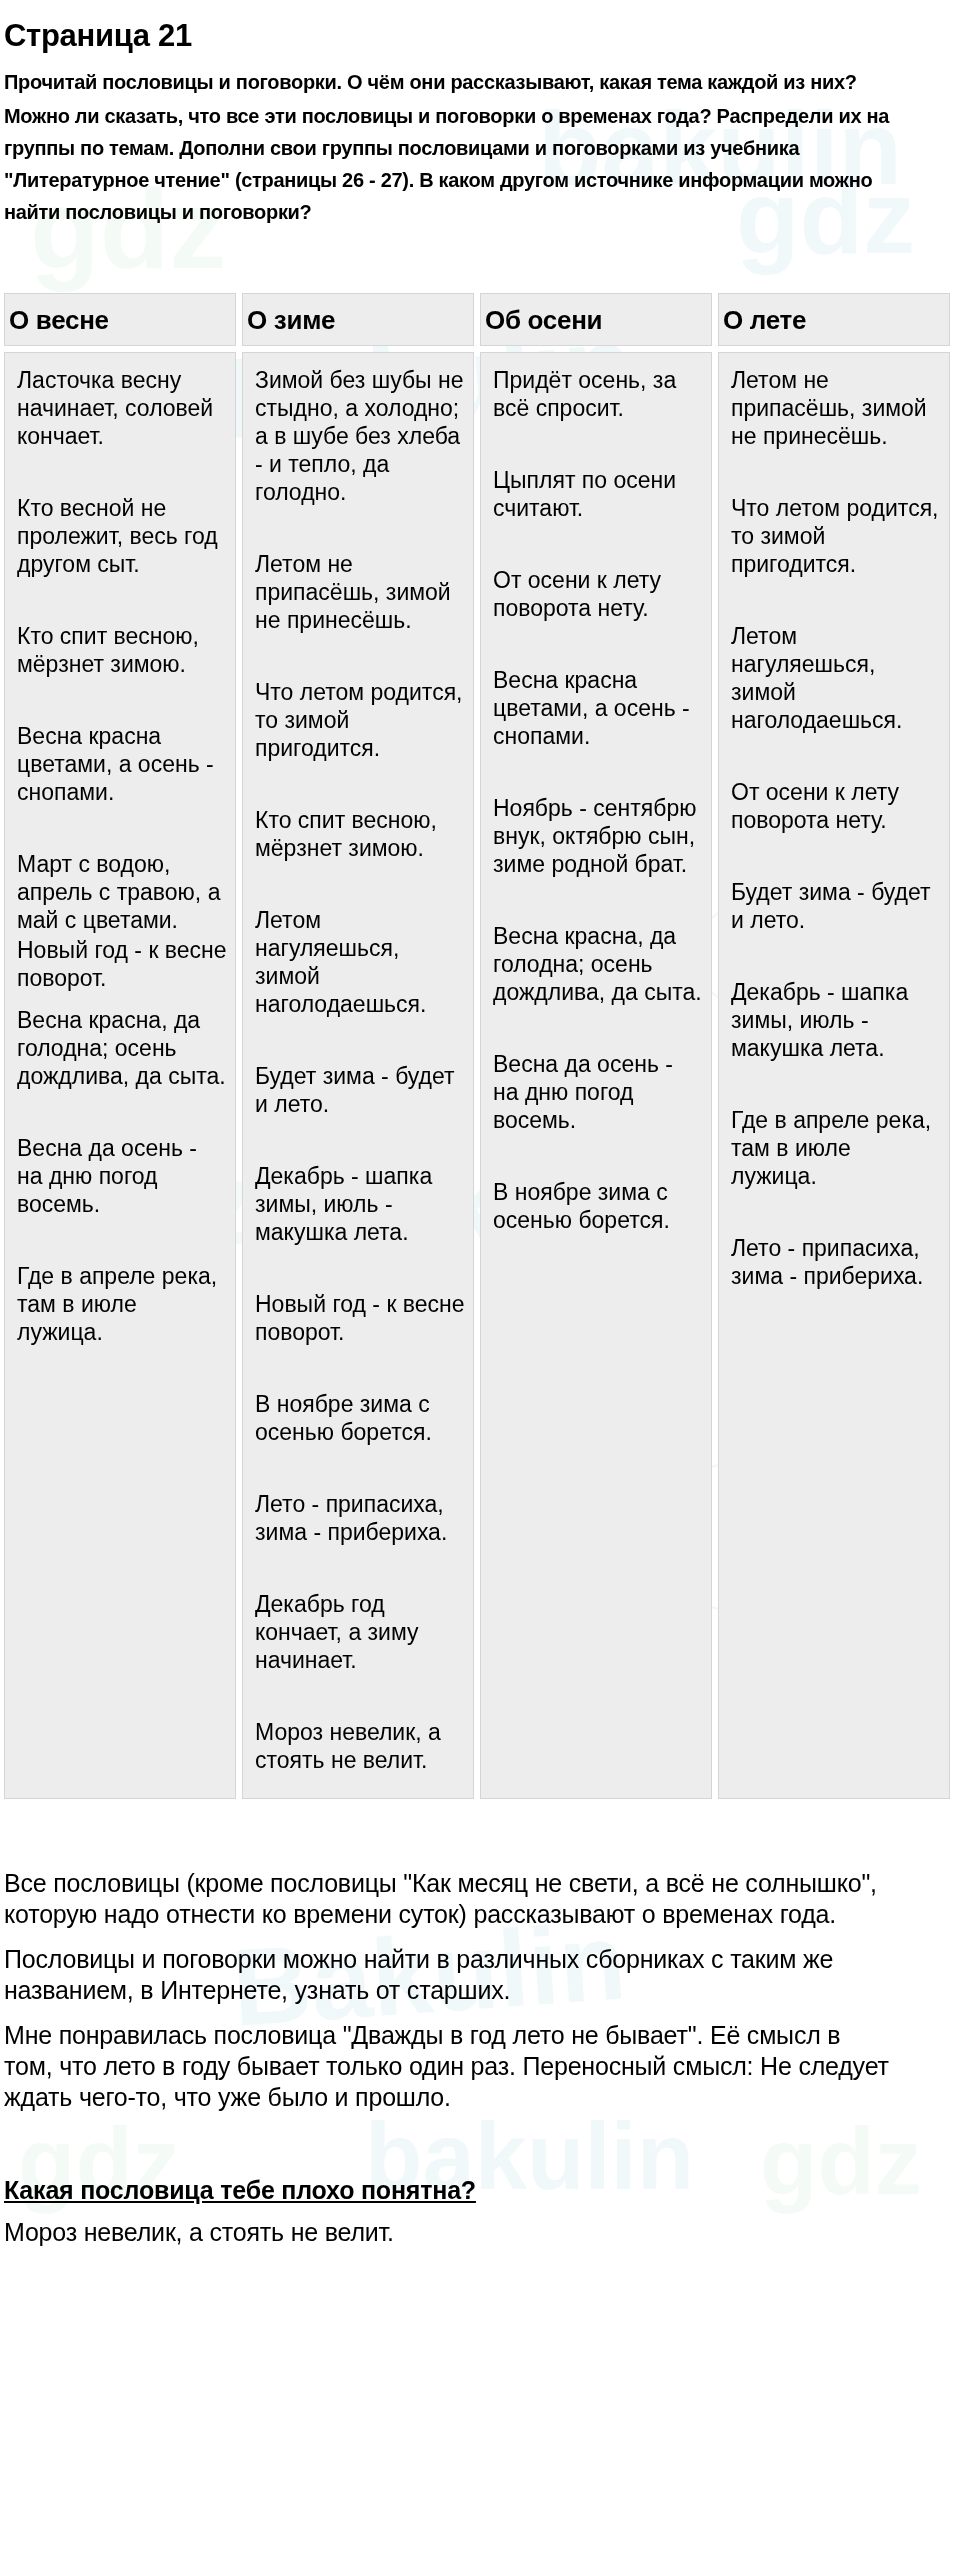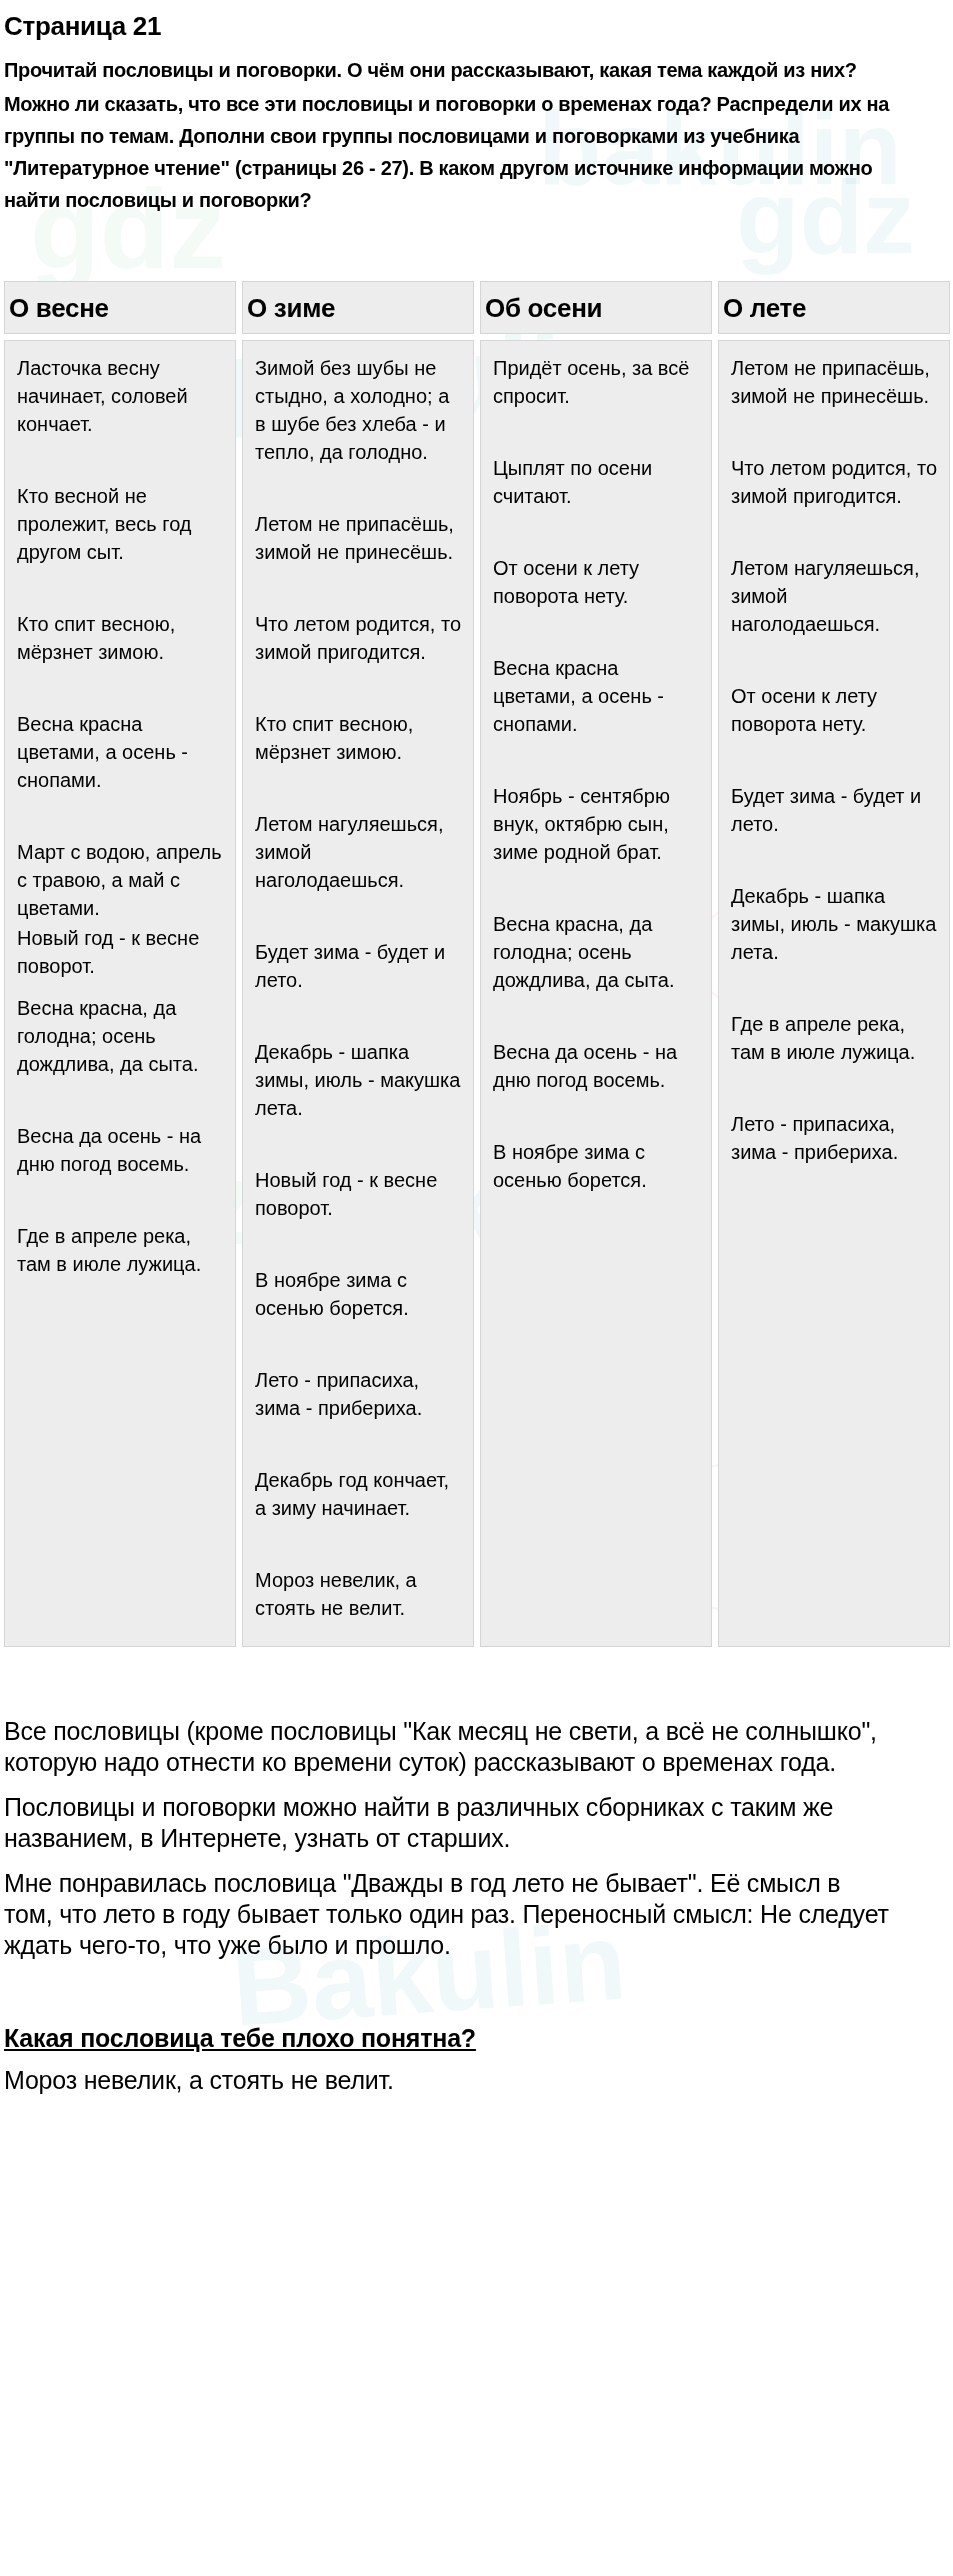--- a/index.html
+++ b/index.html
@@ -7,42 +7,42 @@
     width:954px;
     background:#ffffff;
     font-family:"Liberation Sans", sans-serif;
     color:#000;
     position:relative;
     overflow-x:hidden;
   }
   .page { position:relative; z-index:1; padding:6px 4px 8px 4px; }
 
   .title {
-    font-size:26px; font-weight:bold; margin:5px 0 12px 0; letter-spacing:-0.3px;
+    font-size:31px; font-weight:bold; margin:12px 0 12px 0; letter-spacing:-0.3px;
   }
   .intro {
     font-size:20px; font-weight:bold; line-height:32px;
     margin:0 0 2px 0; max-width:894px; letter-spacing:-0.3px;
   }
 
   
   .ptable {
     margin-top:65px;
     display:grid;
     grid-template-columns:repeat(4, 1fr);
     gap:6px;
   }
   .th {
     background:#ededed; border:1px solid #d5d5d5;
     font-weight:bold; font-size:26px; line-height:30px;
     padding:11px 10px 10px 4px; letter-spacing:-0.3px;
   }
   .td {
     background:#ededed; border:1px solid #d5d5d5;
-    font-size:20px; line-height:28px;
+    font-size:23px; line-height:28px;
     padding:13px 8px 24px 12px;
   }
   .proverb { margin:0; }
   .proverb + .proverb { margin-top:44px; }
   
   .col0 .proverb:nth-child(6) { margin-top:2px; }
   .col0 .proverb:nth-child(7) { margin-top:14px; }
 
   
   .answers p {

